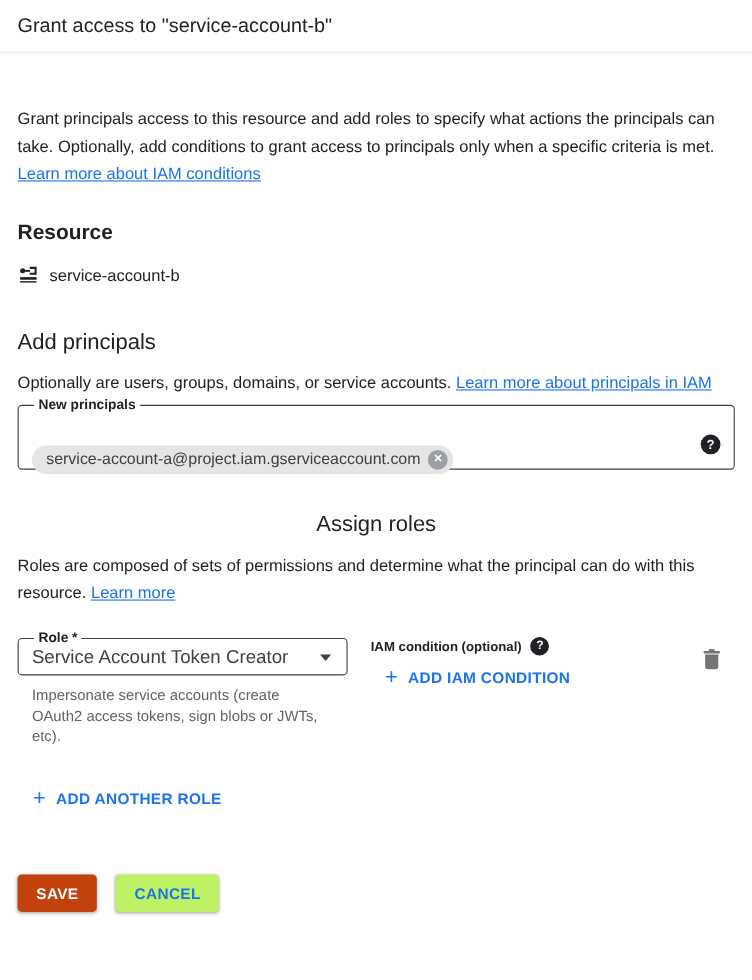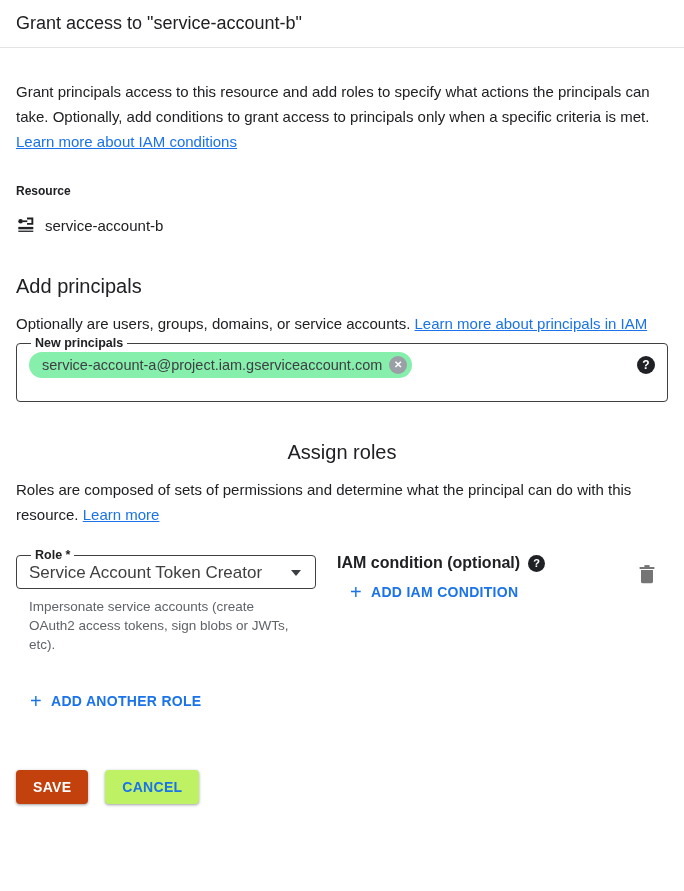--- a/index.html
+++ b/index.html
@@ -17,29 +17,29 @@
     padding:13px 16px 13px 16px;
   }
   .divider { border-bottom:1px solid #e3e3e3; }
   .content { padding:0 16px; }
 
   p.body-text {
     font-size:15px;
     line-height:25px;
     color:#202124;
   }
-  .intro { margin-top:31px; }
+  .intro { margin-top:48px; }
   a.link {
     color:#1a73e8;
     text-decoration:underline;
     cursor:pointer;
   }
 
   .section-heading-sm {
-    font-size:12px;
+    font-size:19px;
     font-weight:700;
     margin-top:30px;
   }
   .resource-row {
     display:flex;
     align-items:center;
     gap:9px;
     margin-top:17px;
     font-size:15px;
   }
@@ -70,25 +70,26 @@
   .chip-row {
     display:flex;
     align-items:center;
     justify-content:space-between;
     margin-top:2px;
   }
   .chip {
     display:inline-flex;
     align-items:center;
     gap:7px;
-    background:#86efac;
+    background:#e5e5e5;
     border-radius:14px;
     padding:4px 5px 4px 13px;
     font-size:14.5px;
     color:#3c4043;
+    margin-top:28px;
   }
   .chip-remove {
     width:18px; height:18px;
     border-radius:50%;
     background:#9aa0a6;
     color:#fff;
     font-size:10px;
     font-weight:700;
     display:flex; align-items:center; justify-content:center;
     cursor:pointer;
@@ -136,21 +137,21 @@
     font-size:13.5px;
     line-height:19px;
     color:#5f6368;
   }
   .cond-col { margin-left:21px; padding-top:6px; }
   .cond-label-row {
     display:flex;
     align-items:center;
     gap:8px;
   }
-  .cond-label { font-size:16px; font-weight:700; color:#202124; }
+  .cond-label { font-size:12px; font-weight:700; color:#202124; }
   .cond-help { width:17px; height:17px; font-size:11px; }
   .text-button {
     display:inline-flex;
     align-items:center;
     gap:9px;
     color:#1a73e8;
     font-size:14px;
     font-weight:700;
     letter-spacing:.3px;
     cursor:pointer;

